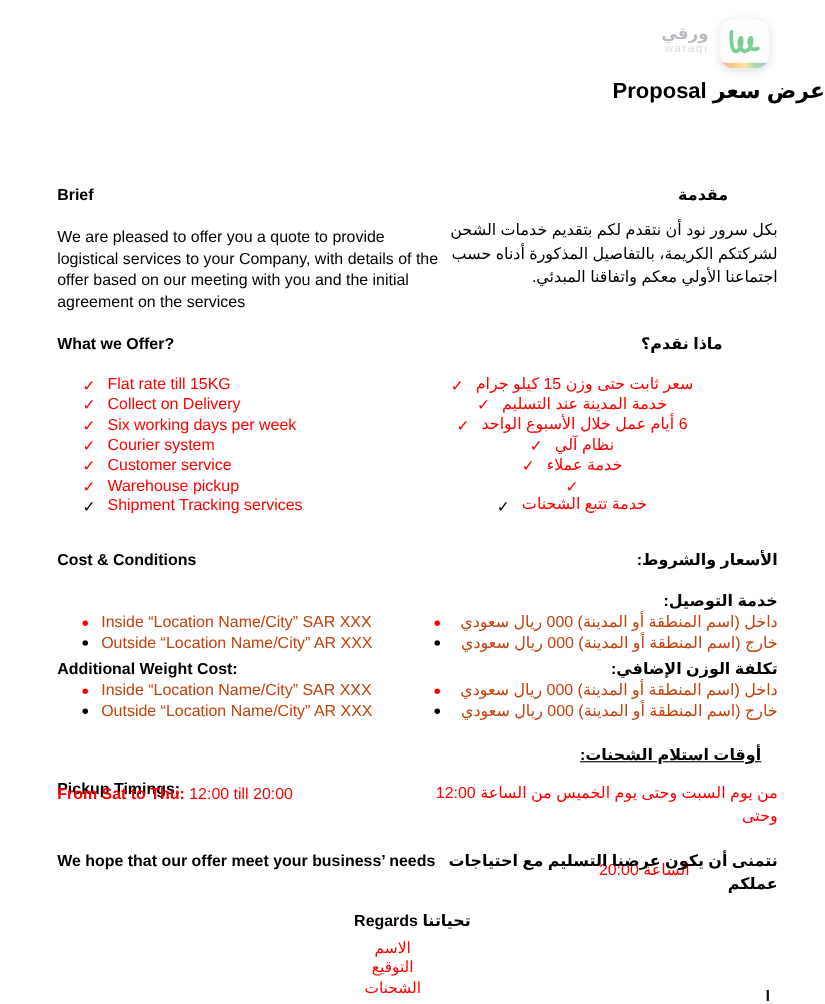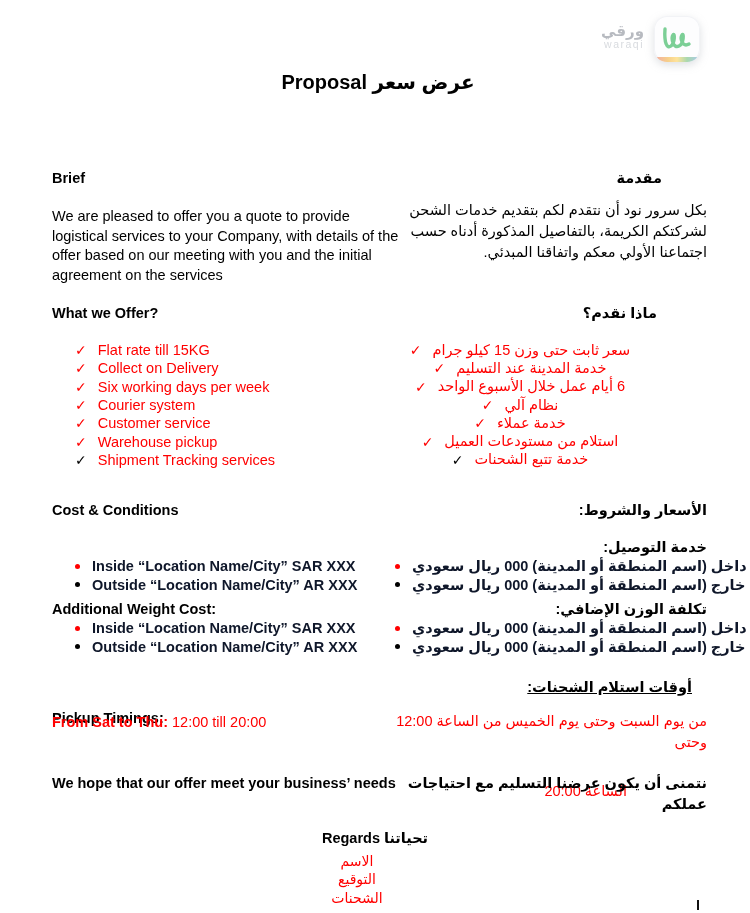--- a/index.html
+++ b/index.html
@@ -9,21 +9,21 @@
     font-family:"Liberation Sans","DejaVu Sans",sans-serif;
     overflow:hidden;
   }
   .abs { position:absolute; }
   .en  { font-size:14.5px; line-height:19.5px; }
   .ar  { direction:rtl; text-align:right; font-size:14.5px; line-height:21px; }
   .bold { font-weight:bold; }
   .red  { color:#ff0000; }
 
   
-  .title { left:0; top:70px; width:100%; text-align:center;
+  .title { left:0; top:70px; width:100%; text-align:right;
            font-size:20px; font-weight:bold; direction:rtl; }
   .title .t-en { margin-left:6px; }
 
   
   .logo { top:16px; right:50px; display:flex; align-items:flex-start; gap:10px; }
   .logo-text { text-align:right; margin-top:7px; }
   .logo-ar  { color:#b7bac0; font-size:15px; font-weight:bold; line-height:15px; }
   .logo-latin { color:#d8dbdf; font-size:10.5px; letter-spacing:1.5px; line-height:13px; }
   .logo-icon { position:relative; width:46px; height:46px; border-radius:13px;
                background:#fdfdfe; overflow:hidden;
@@ -35,21 +35,21 @@
   .chk-row { display:flex; align-items:center; gap:11px; height:18.3px; }
   .chk-row.center { justify-content:center; }
   .check { font-weight:bold; font-size:14px; color:#ff0000; line-height:1; }
   .check.black { color:#000; }
   .chk-txt { color:#ff0000; font-size:14.5px; white-space:nowrap; }
 
   
   .bul-row { display:flex; align-items:center; gap:12px; height:18.6px; }
   .dot { width:5px; height:5px; border-radius:50%; background:#ff0000; flex:none; }
   .dot.black { background:#000; }
-  .bul-txt { color:#0f172a; font-size:14.5px; white-space:nowrap;font-weight:bold; }
+  .bul-txt { color:#c2410c; font-size:14.5px; white-space:nowrap; }
   .bul-txt.grow { flex:1; direction:rtl; text-align:right; }
 
   .footer-center { text-align:center; }
   .cursor-tick { width:2px; height:10px; background:#111; }
 </style>
 </head>
 <body>
 
 <div class="page">
 
@@ -126,21 +126,20 @@
     <div class="chk-row center">
         <span class="check">✓</span>
         <span class="chk-txt ar">نظام آلي</span>
       </div>
     <div class="chk-row center">
         <span class="check">✓</span>
         <span class="chk-txt ar">خدمة عملاء</span>
       </div>
     <div class="chk-row center">
         <span class="check">✓</span>
-        <span class="chk-txt ar">استلام من مستودعات العميل</span>
       </div>
     <div class="chk-row center">
         <span class="check black">✓</span>
         <span class="chk-txt ar">خدمة تتبع الشحنات</span>
       </div>
   </div>
 
   <div class="abs en bold" style="left:52px; top:501px;">Cost &amp; Conditions</div>
   <div class="abs ar bold" style="right:43px; top:500px;">الأسعار والشروط:</div>
 

